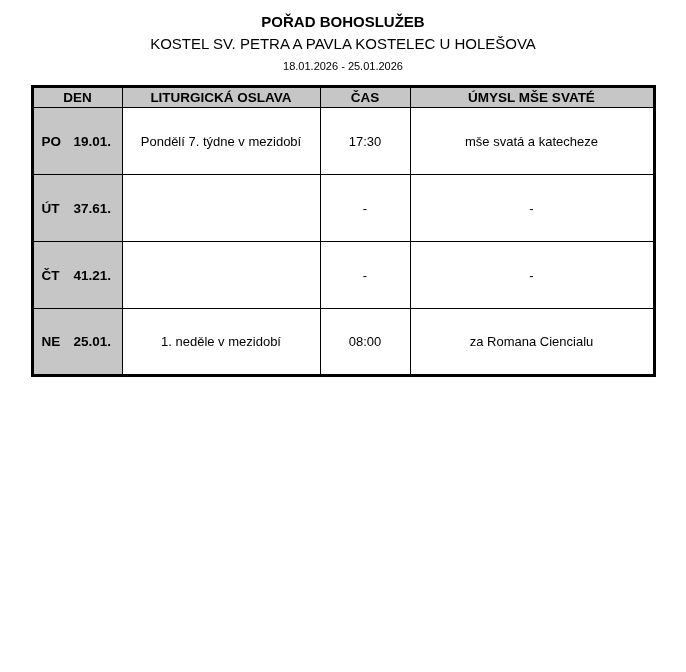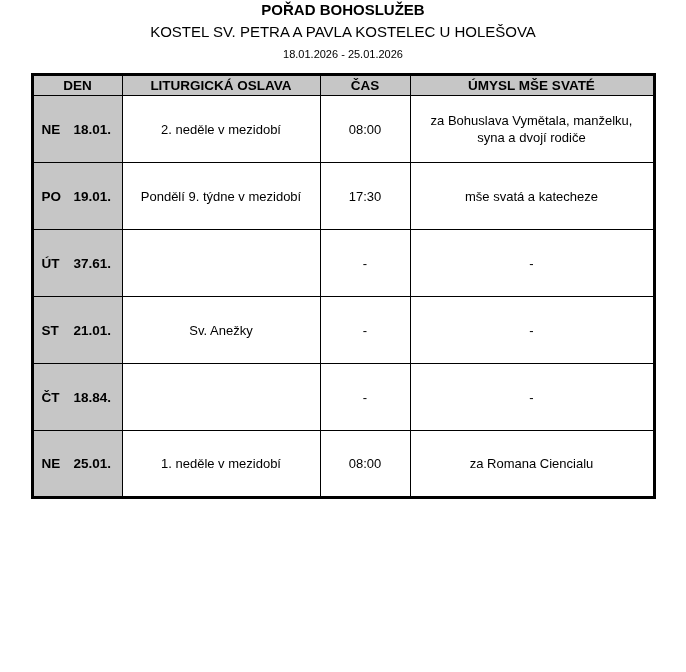--- a/index.html
+++ b/index.html
@@ -7,21 +7,21 @@
     padding: 0;
     background: #ffffff;
     width: 686px;
     height: 672px;
     font-family: "Liberation Sans", sans-serif;
     color: #000;
   }
   .page {
     width: 686px;
     box-sizing: border-box;
-    padding-top: 0;
+    padding-top: 12px;
   }
   .title-block {
     text-align: center;
     line-height: 1.35;
   }
   .doc-title {
     font-size: 15px;
     font-weight: bold;
     margin: 0;
   }
@@ -99,45 +99,33 @@
     <thead>
       <tr>
         <th>DEN</th>
         <th>LITURGICKÁ OSLAVA</th>
         <th>ČAS</th>
         <th>ÚMYSL MŠE SVATÉ</th>
       </tr>
     </thead>
     <tbody>
       <tr>
-        <td class="den-cell"><span class="day">NE</span><span>18.01.</span></td>
-        <td>2. neděle v mezidobí</td>
-        <td>08:00</td>
-        <td class="intention-cell">za Bohuslava Vymětala, manželku, syna a dvojí rodiče</td>
-      </tr>
-      <tr>
         <td class="den-cell"><span class="day">PO</span><span>19.01.</span></td>
-        <td>Pondělí 9. týdne v mezidobí</td>
+        <td>Pondělí 7. týdne v mezidobí</td>
         <td>17:30</td>
         <td class="intention-cell">mše svatá a katecheze</td>
       </tr>
       <tr>
         <td class="den-cell"><span class="day">ÚT</span><span>37.61.</span></td>
         <td></td>
         <td>-</td>
         <td class="intention-cell">-</td>
       </tr>
       <tr>
-        <td class="den-cell"><span class="day">ST</span><span>21.01.</span></td>
-        <td>Sv. Anežky</td>
-        <td>-</td>
-        <td class="intention-cell">-</td>
-      </tr>
-      <tr>
-        <td class="den-cell"><span class="day">ČT</span><span>18.84.</span></td>
+        <td class="den-cell"><span class="day">ČT</span><span>41.21.</span></td>
         <td></td>
         <td>-</td>
         <td class="intention-cell">-</td>
       </tr>
       <tr>
         <td class="den-cell"><span class="day">NE</span><span>25.01.</span></td>
         <td>1. neděle v mezidobí</td>
         <td>08:00</td>
         <td class="intention-cell">za Romana Ciencialu</td>
       </tr>

